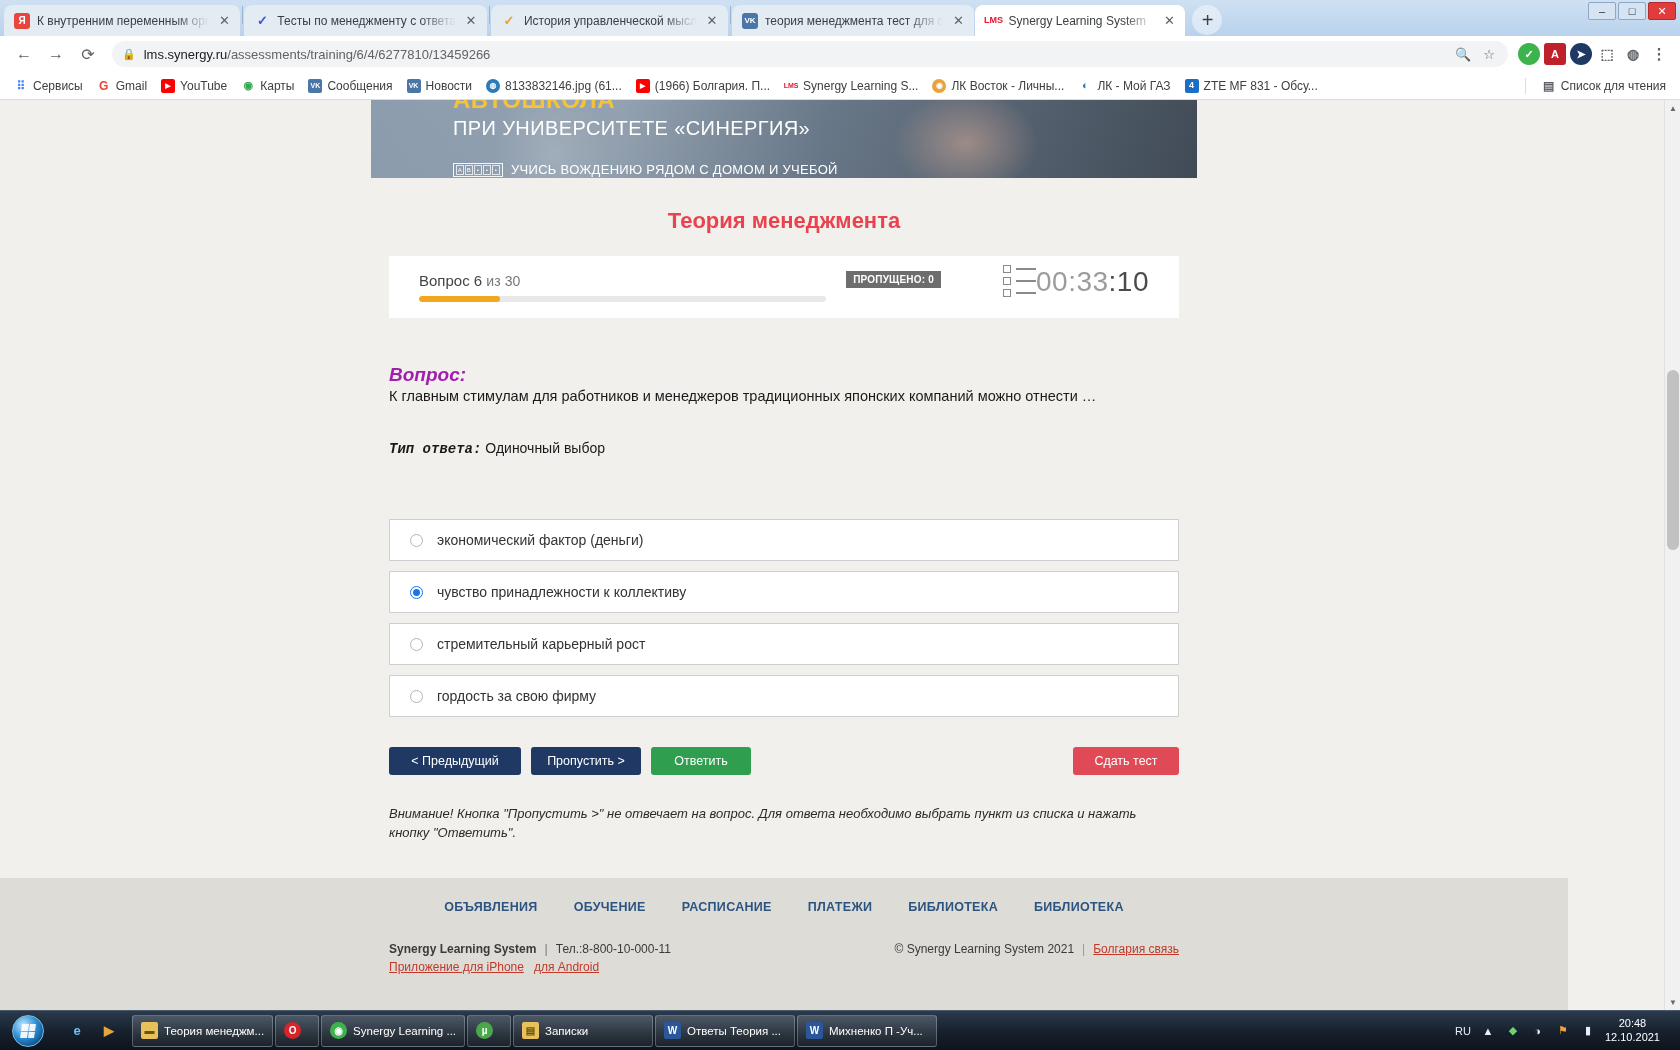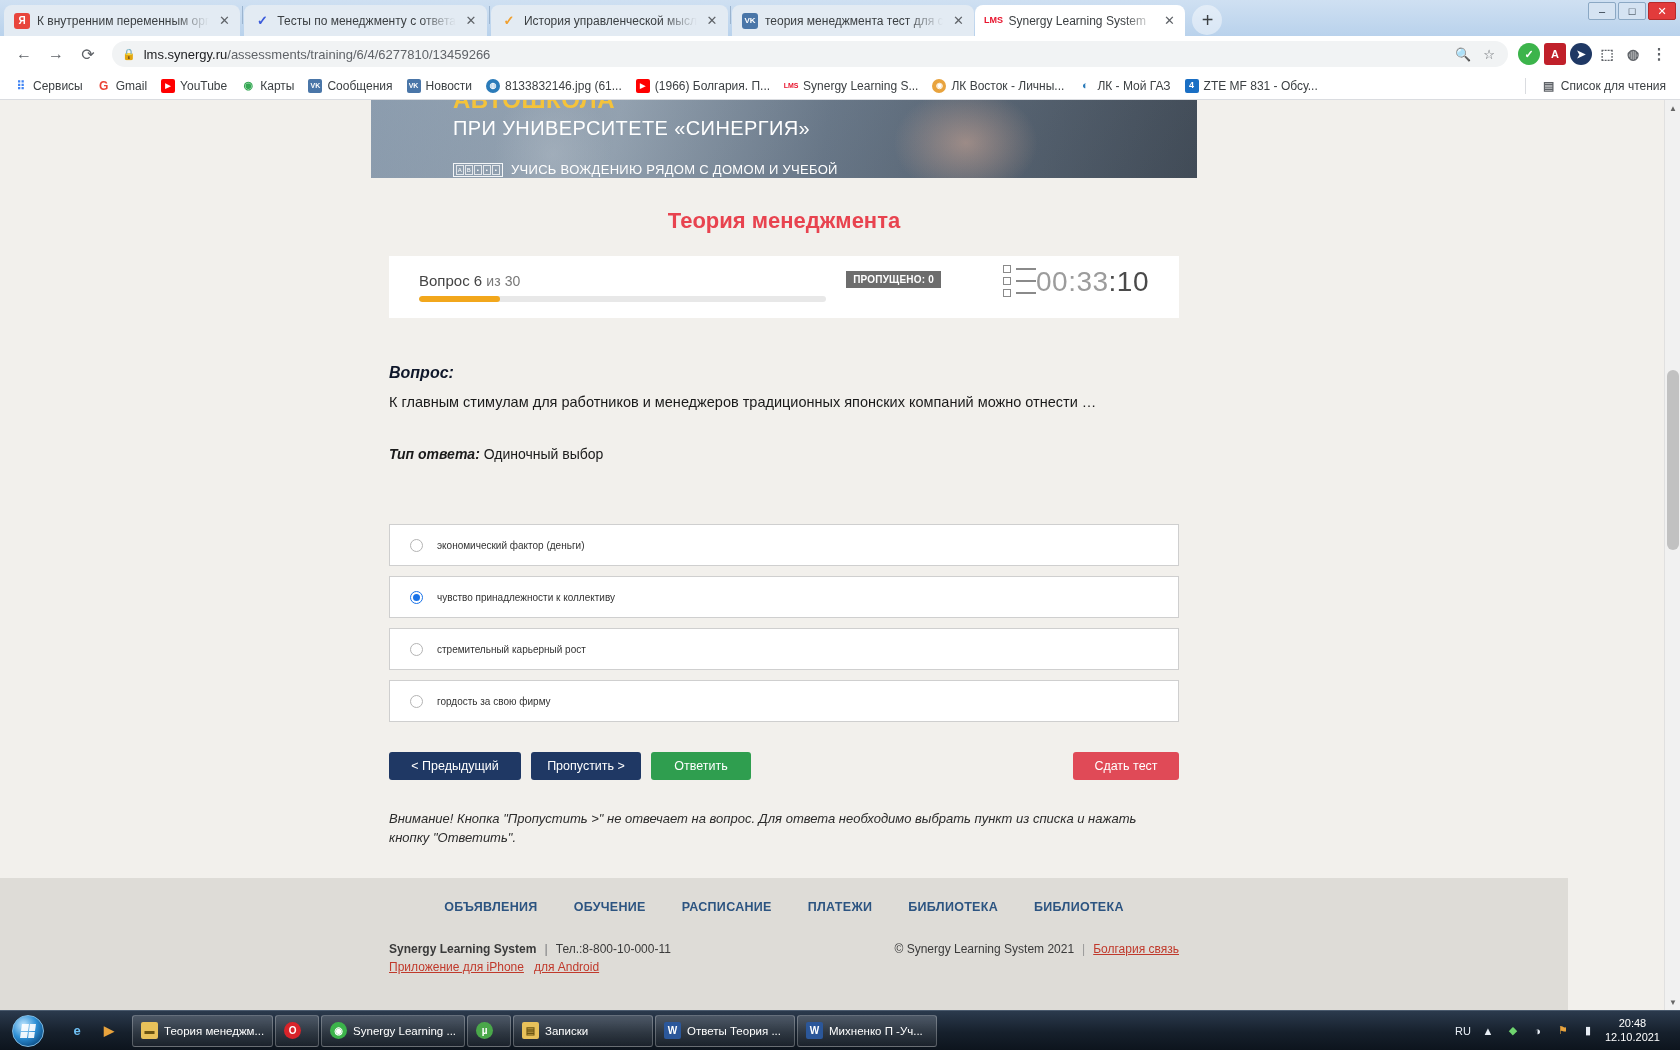--- a/index.html
+++ b/index.html
@@ -251,28 +251,27 @@
   .qtimer {
     margin-left: auto; margin-bottom: 10px;
     font-size: 28px; color: #9c9c9c; letter-spacing: 0.5px;
     font-family: "Liberation Sans", sans-serif;
   }
   .qtimer .sec { color: #4a4a4a; }
 
   
   .qblock { width: 790px; margin: 46px auto 0; }
   .q-label {
-    font-size: 16px; font-style: italic; font-weight: bold; color: #0f172a;
-    margin-bottom: 10px;
+    font-size: 19px; font-style: italic; font-weight: bold; color: #a21caf;
   }
   .q-text { font-size: 14.5px; color: #1a1a1a; line-height: 1.4; }
   .q-type {
     margin-top: 34px; font-size: 14px; color: #1a1a1a;
   }
-  .q-type b { font-style: italic; font-weight: bold; }
+  .q-type b { font-style: italic; font-weight: bold; font-family: Liberation Mono, monospace; }
 
   
   .options { width: 790px; margin: 62px auto 0; }
   .option {
     border: 1px solid #cfcfcf;
     background: #ffffff;
     height: 42px;
     display: flex; align-items: center;
     padding-left: 20px;
     margin-bottom: 10px;
@@ -283,21 +282,21 @@
     border: 1px solid #b4b4b4; border-radius: 50%;
     background: #fff;
     position: relative;
   }
   .option.selected .radio { border-color: #1a73e8; }
   .option.selected .radio::after {
     content: ""; position: absolute;
     top: 2px; left: 2px; width: 7px; height: 7px;
     border-radius: 50%; background: #1a73e8;
   }
-  .option-label { font-size: 10px; color: #333; text-align: right; }
+  .option-label { font-size: 14px; color: #333; text-align: right; }
 
   
   .actions {
     width: 790px; margin: 30px auto 0;
     display: flex; align-items: center; gap: 10px;
   }
   .btn {
     height: 28px;
     display: inline-flex; align-items: center; justify-content: center;
     padding: 0 16px;

